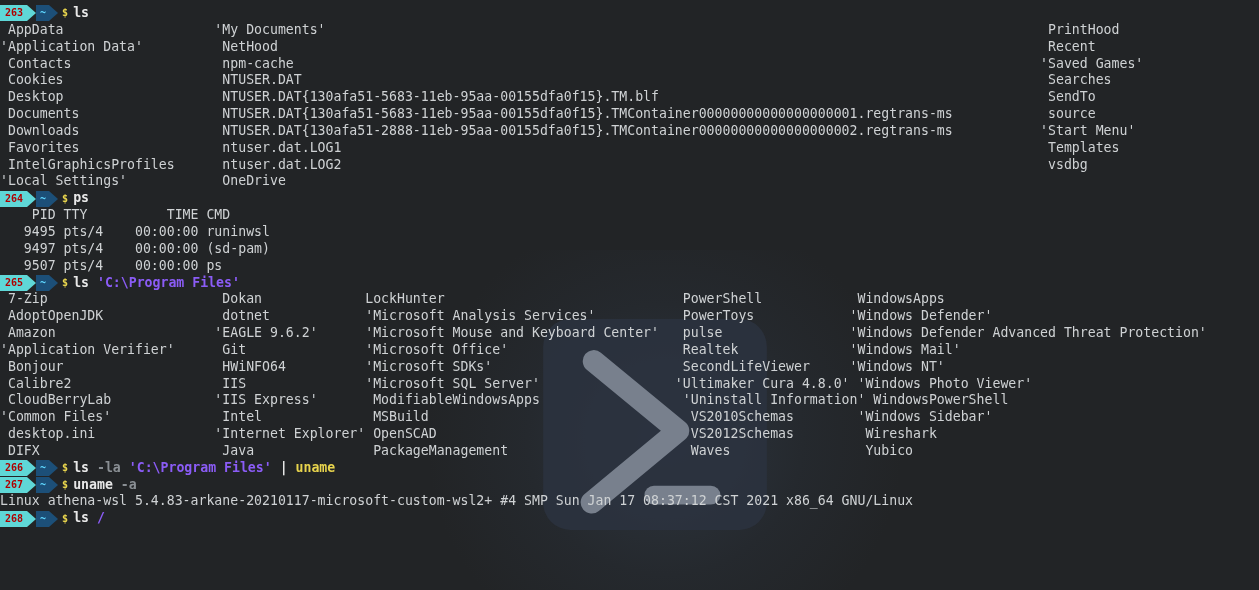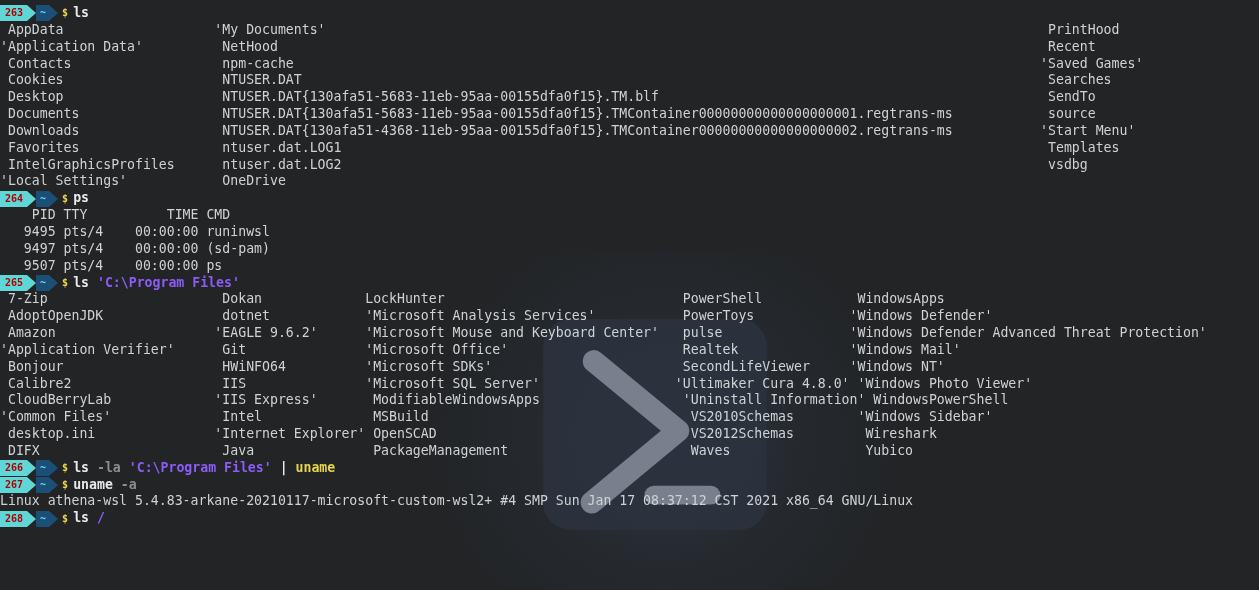--- a/index.html
+++ b/index.html
@@ -110,21 +110,21 @@
       </span>
       <span class="cmdtext tok-cmd">ls</span>
     </div>
 
     <div class="cols out"> AppData                   'My Documents'                                                                                           PrintHood</div>
     <div class="cols out">'Application Data'          NetHood                                                                                                 Recent</div>
     <div class="cols out"> Contacts                   npm-cache                                                                                              'Saved Games'</div>
     <div class="cols out"> Cookies                    NTUSER.DAT                                                                                              Searches</div>
     <div class="cols out"> Desktop                    NTUSER.DAT{130afa51-5683-11eb-95aa-00155dfa0f15}.TM.blf                                                 SendTo</div>
     <div class="cols out"> Documents                  NTUSER.DAT{130afa51-5683-11eb-95aa-00155dfa0f15}.TMContainer00000000000000000001.regtrans-ms            source</div>
-    <div class="cols out"> Downloads                  NTUSER.DAT{130afa51-4368-11eb-95aa-00155dfa0f15}.TMContainer00000000000000000002.regtrans-ms           'Start Menu'</div>
+    <div class="cols out"> Downloads                  NTUSER.DAT{130afa51-2888-11eb-95aa-00155dfa0f15}.TMContainer00000000000000000002.regtrans-ms           'Start Menu'</div>
     <div class="cols out"> Favorites                  ntuser.dat.LOG1                                                                                         Templates</div>
     <div class="cols out"> IntelGraphicsProfiles      ntuser.dat.LOG2                                                                                         vsdbg</div>
     <div class="cols out">'Local Settings'            OneDrive</div>
 
     <div class="prompt-line">
       <span class="pl">
         <span class="seg seg-num">264</span>
         <span class="seg-arrow1"></span>
         <span class="seg seg-path">~</span>
         <span class="seg-arrow2"></span>

